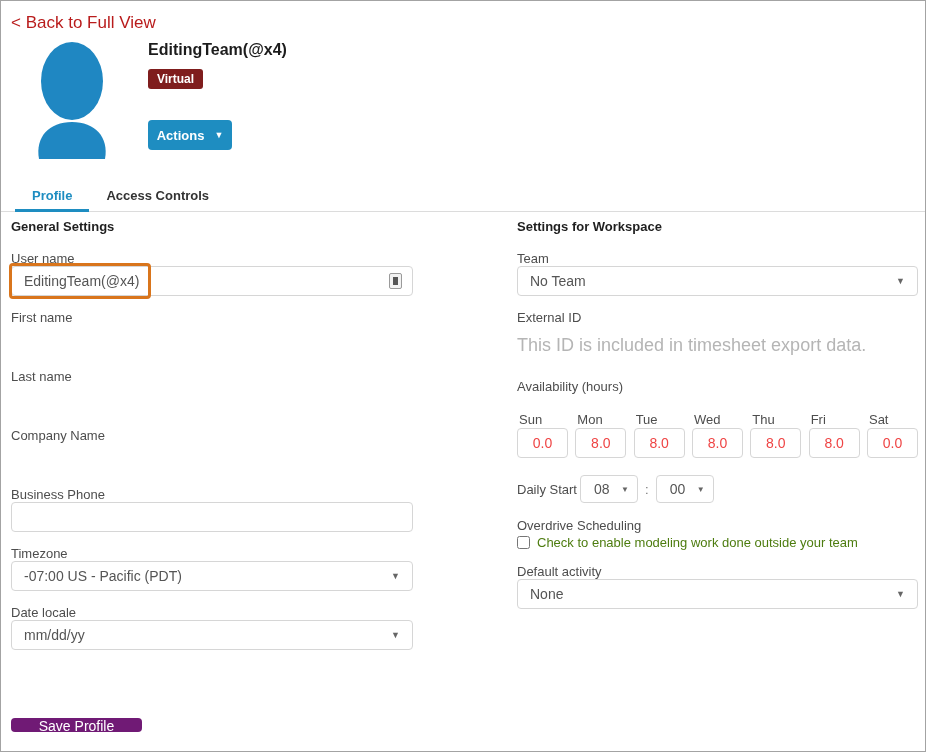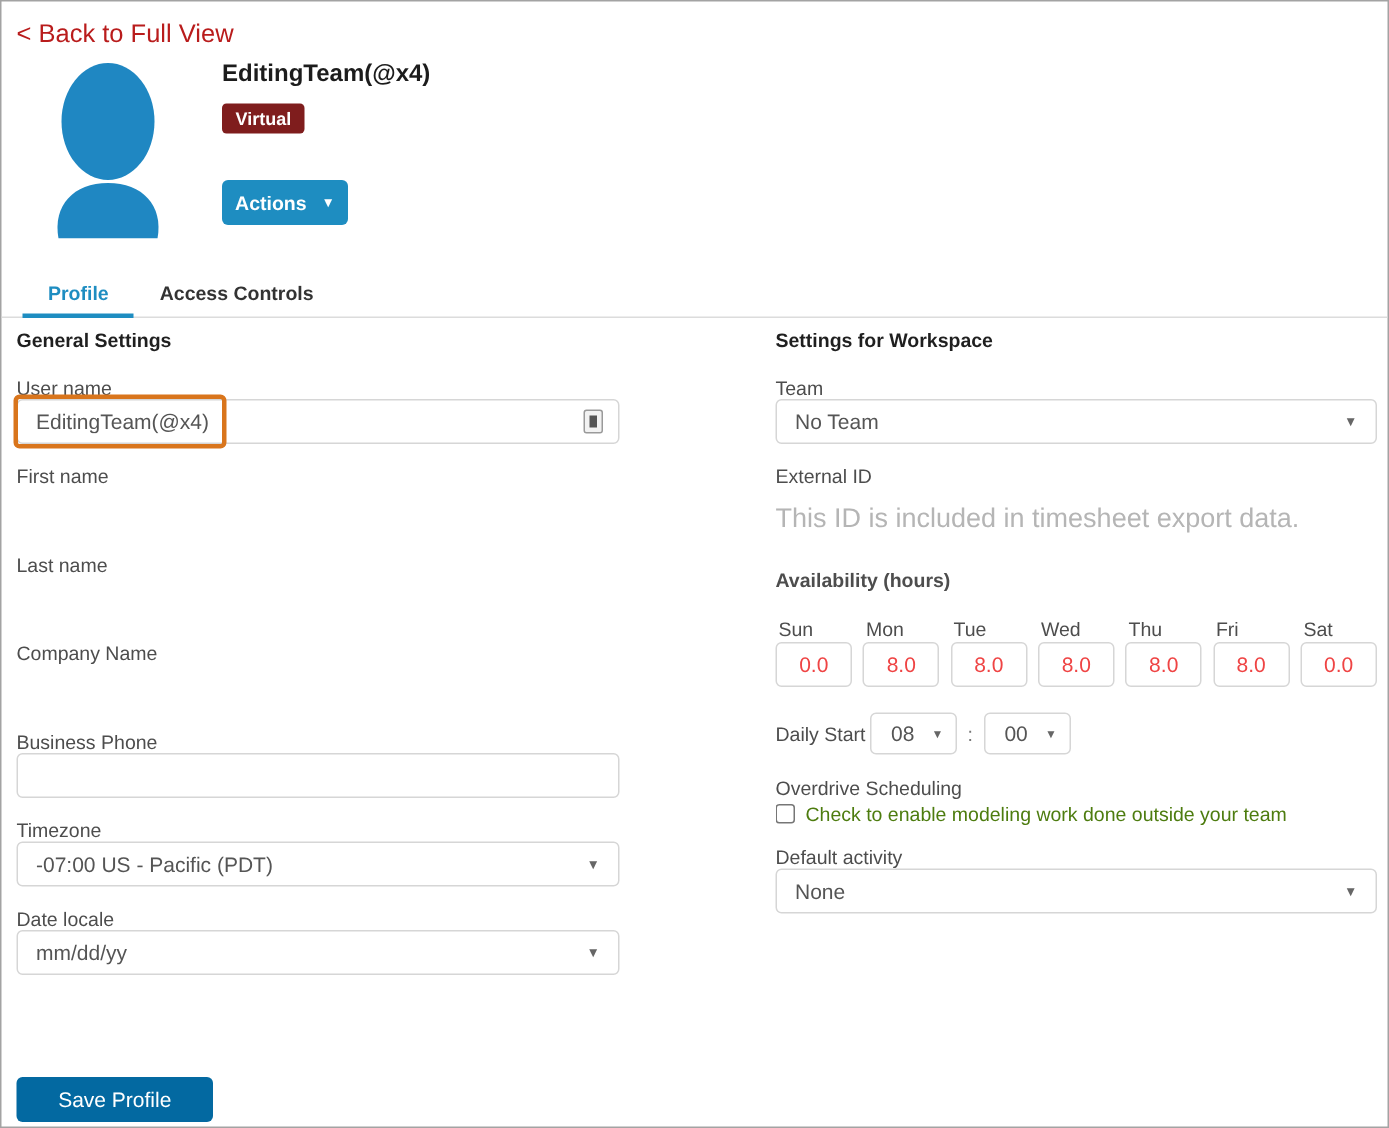--- a/index.html
+++ b/index.html
@@ -110,21 +110,21 @@
   .autofill-icon::after {
     content: ""; display: block;
     width: 5px; height: 8px; background: #555;
   }
   
   .muted-note {
     margin-top: 12px; font-size: 18px; color: #b5b5b5;
     height: 16px; line-height: 16px;
   }
   
-  .availability-label { margin-top: 26px; font-weight: bold; }
+  .availability-label { margin-top: 26px; }
   .days-row {
     display: flex; justify-content: space-between; margin-top: 18px;
   }
   .day-col { width: 51px; }
   .day-name {
     font-size: 13px; color: #4d4d4d; height: 15px; line-height: 15px;
     padding-left: 2px;
   }
   .day-input {
     width: 51px; height: 30px; margin-top: 1px;
@@ -155,22 +155,22 @@
   .checkbox-row {
     margin-top: 2px; display: flex; align-items: center; gap: 7px;
   }
   .checkbox-row input {
     width: 13px; height: 13px; margin: 0; cursor: pointer;
   }
   .checkbox-row .cb-label { font-size: 13px; color: #4d7c0f; }
   
   .save-btn {
     margin-top: 68px;
-    width: 131px; height: 30px;
-    background: #0369a1; color: #fff;
+    width: 131px; height: 14px;
+    background: #701a75; color: #fff;
     border: none; border-radius: 4px;
     font-family: inherit; font-size: 14px;
     cursor: pointer;
   }
 </style>
 </head>
 <body>
 
 <div class="page">
 

